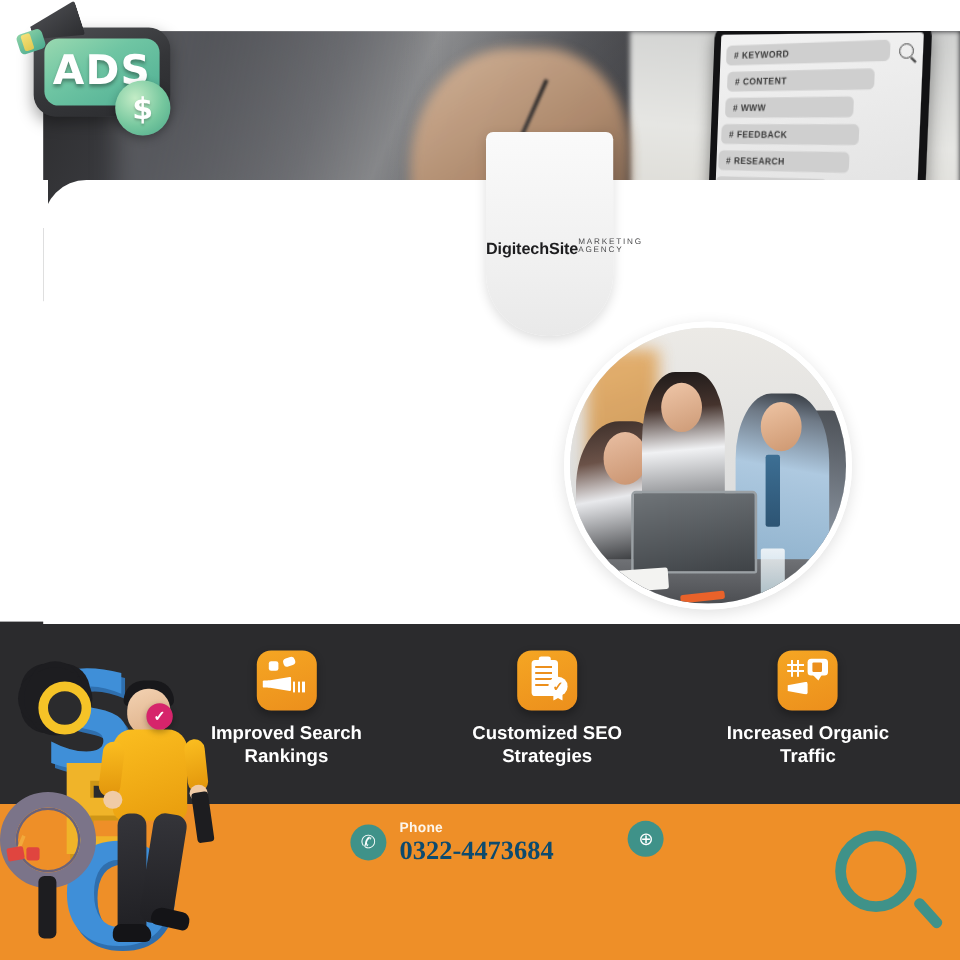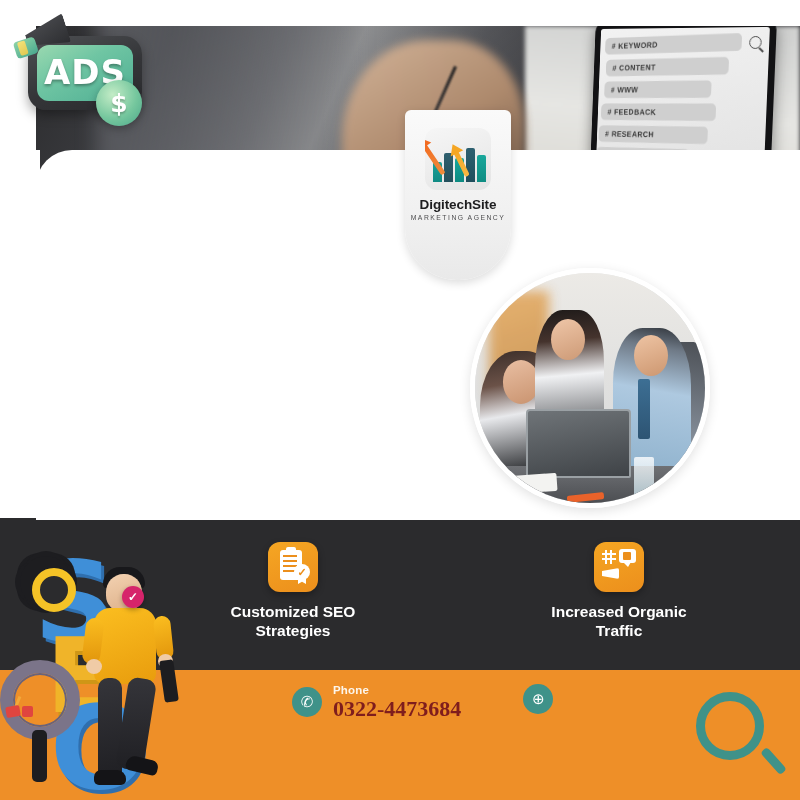--- a/index.html
+++ b/index.html
@@ -127,21 +127,21 @@
     border-radius:2px;
   }
   .ic-book::before{
     content:""; position:absolute; left:50%; top:-2px; bottom:-2px;
     width:3px; background:#fff; transform:translateX(-50%);
     box-shadow:-1px 0 0 #151515, 1px 0 0 #151515;
   }
 
   
   .ads-badge {
-    position:absolute; left:16px; top:22px;
+    position:absolute; left:16px; top:9px;
     width:128px; height:100px;
     z-index:40;
   }
   .ads-plate {
     position:absolute; left:12px; top:14px;
     width:114px; height:74px;
     border-radius:18px;
     background:linear-gradient(160deg,#4e5053 0%,#343538 55%,#2a2b2e 100%);
     box-shadow:0 5px 12px rgba(0,0,0,.35);
   }
@@ -213,21 +213,21 @@
 
   
   .logo-shield {
     position:absolute;
     left:405px; top:110px;
     width:106px; height:170px;
     background:linear-gradient(180deg,#fafafa 0%,#efefef 70%,#e9e9e9 100%);
     border-radius:6px 6px 52px 52px;
     box-shadow:0 3px 10px rgba(0,0,0,.14);
     z-index:30;
-    display:flex; flex-direction:column; align-items:center;
+    display:flex; flex-direction:row; align-items:center;
     padding-top:18px;
   }
   .logo-mark {
     width:66px; height:62px; border-radius:12px;
     background:linear-gradient(160deg,#f6f6f6,#e4e4e4);
     position:relative; overflow:hidden;
   }
   .bar { position:absolute; bottom:8px; border-radius:2px 2px 0 0; }
   .b1{ left:8px; width:9px; height:20px; background:linear-gradient(180deg,#1aa199,#118b84);}
   .b2{ left:19px; width:9px; height:29px; background:linear-gradient(180deg,#2f5f6e,#24505c);}
@@ -411,21 +411,21 @@
   .c-circle {
     width:30px; height:30px; border-radius:50%;
     background:#3f9289;
     display:flex; align-items:center; justify-content:center;
     color:#fff; font-size:15px;
     flex-shrink:0;
   }
   .c-text { display:flex; flex-direction:column; }
   .c-label { color:#fdf6ec; font-size:11.5px; font-weight:700; letter-spacing:.2px; }
   .c-value {
-    color:#7f1d1d; font-size:22px; font-weight:700;
+    color:#0c4a6e; font-size:22px; font-weight:700;
     font-family:"Liberation Serif", serif;
     line-height:1.05; margin-top:1px;
   }
   .c-value.small { font-size:18px; }
 
   
   .mag-deco {
     position:absolute; right:18px; bottom:22px;
     width:86px; height:86px; z-index:18;
   }
@@ -625,20 +625,30 @@
     <div class="tc-desk"></div>
     <div class="tc-laptop"></div>
     <div class="tc-paper"></div>
     <div class="tc-pen"></div>
     <div class="tc-glass"></div>
   </div>
 
   <div class="dark-band">
     <div class="features">
 
+      <div class="feature">
+        <div class="f-icon ic1">
+          <span class="gl chip1"></span>
+            <span class="gl chip2"></span>
+          <span class="gl megaphone"></span>
+            <span class="gl mtail"></span>
+          <span class="gl bars"></span>
+        </div>
+        <div class="f-label">Improved Search Rankings</div>
+      </div>
 
       <div class="feature">
         <div class="f-icon ic3">
           <span class="gl clip"></span>
             <span class="gl cliplines"></span>
           <span class="gl cliptop"></span>
           <span class="gl medal"></span>
             <span class="gl ribbon"></span>
         </div>
         <div class="f-label">Customized SEO Strategies</div>

